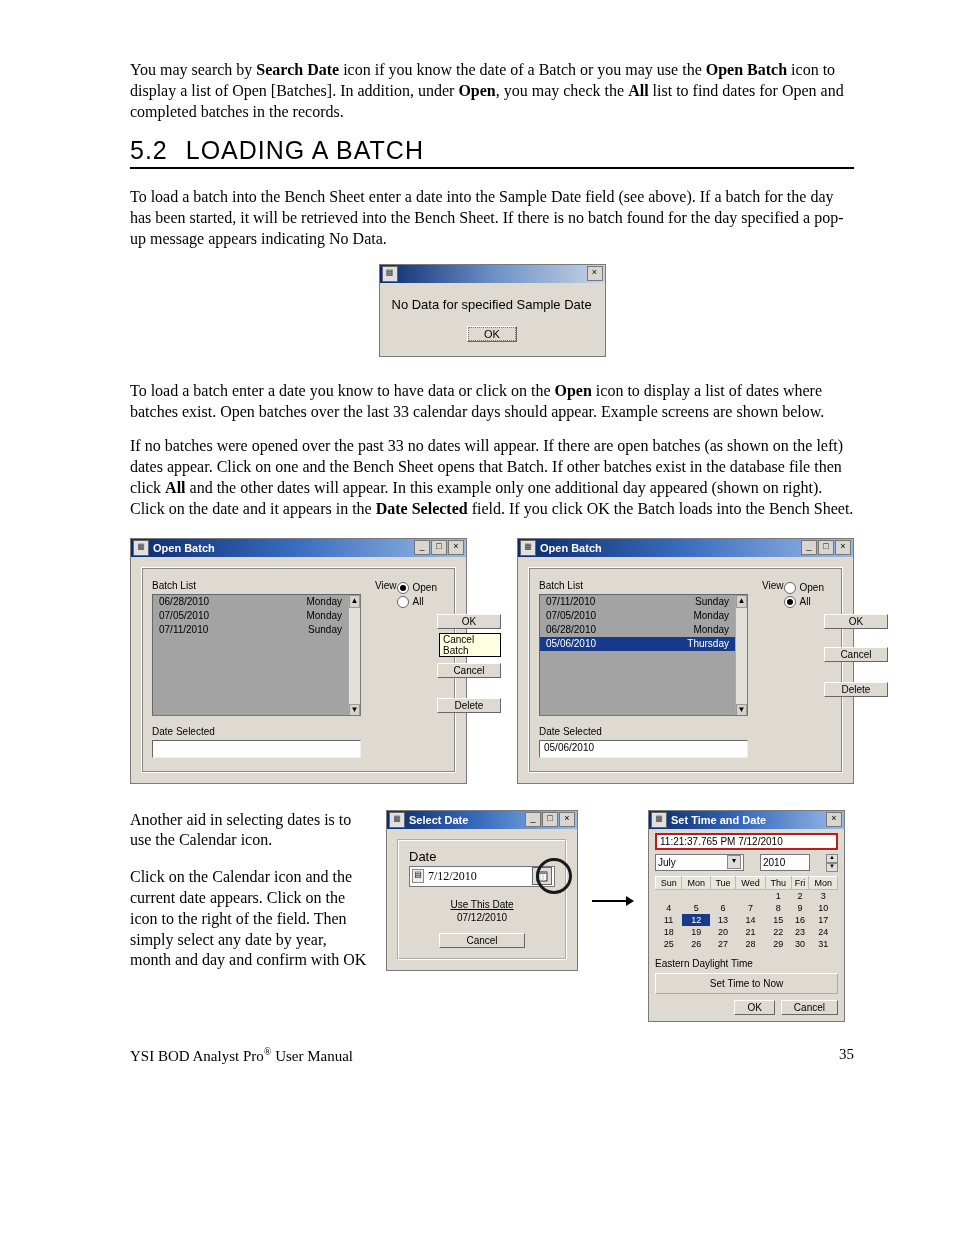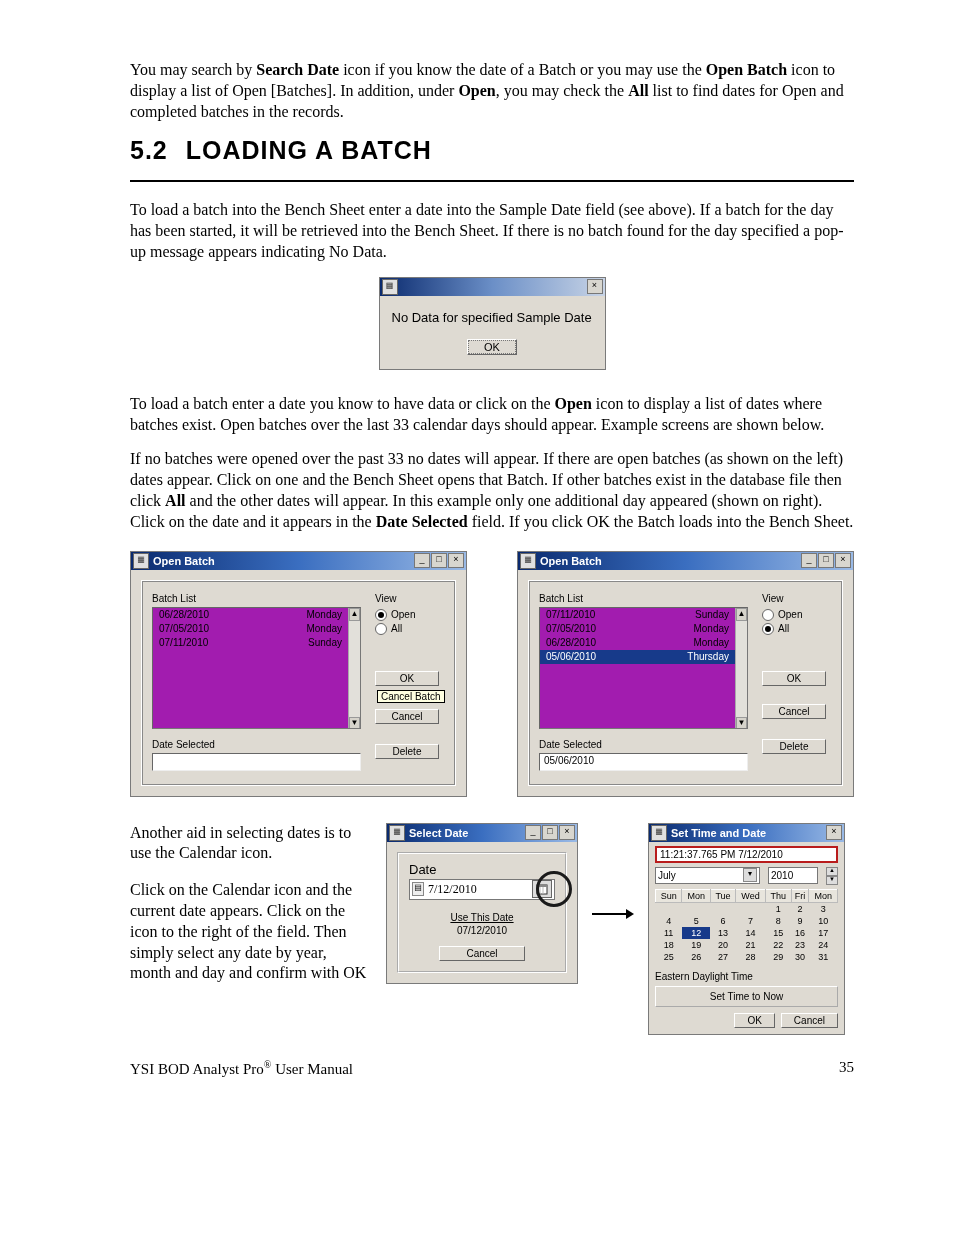--- a/index.html
+++ b/index.html
@@ -13,25 +13,25 @@
 }
 .page {
   padding: 60px 100px 30px 130px;
   box-sizing: border-box;
   width: 954px;
 }
 p { margin: 0 0 14px 0; line-height: 1.3; }
 strong { font-weight: bold; }
 h2.section {
   font-family: "Century Gothic", "Futura", Arial, sans-serif;
-  font-weight: 700;
+  font-weight: 400;
   font-size: 25px;
   letter-spacing: 1px;
   margin: 6px 0 0 0;
-  padding-bottom: 15px;
+  padding-bottom: 2px;
   border-bottom: 2px solid #000;
 }
 h2.section .num { margin-right: 18px; }
 
 
 .dlg {
   border: 1px solid #7a7a7a;
   background: #dedad2;
   font-family: Tahoma, Arial, sans-serif;
   font-size: 11px;
@@ -103,21 +103,21 @@
   border:1px solid #fff;
   box-shadow: inset 0 0 0 1px #888;
   padding: 12px 10px 14px 10px;
   display:flex;
   gap: 14px;
 }
 .openbatch .leftcol { flex:1; }
 .openbatch .lbl { font-size: 10px; margin-bottom: 3px; }
 .ob-list {
   height: 120px; overflow:hidden;
-  background:#a21caf;
+  background:#a3a3a3;
   border:1px solid #777;
   border-top-color:#666; border-left-color:#666;
   position:relative;
   padding-right: 12px;
 }
 .ob-list .rowi {
   display:flex; justify-content:space-between;
   padding: 0 6px; font-size:10px; line-height:14px;
 }
 .ob-list .rowi.sel { background:#173a8a; color:#fff; }
@@ -125,21 +125,21 @@
   position:absolute; right:0; top:0; bottom:0; width:11px;
   background:#e2e0da;
   border-left:1px solid #aaa;
 }
 .ob-list .scroll .sbtn {
   height:11px; background:#d6d3cb; border:1px solid #999;
   font-size:8px; text-align:center; line-height:9px;
 }
 .ob-list .scroll .track { height:calc(100% - 24px); }
 .dsfield { height:16px; margin-top:2px; }
-.openbatch .rightcol { width: 70px; display:flex; flex-direction:column; }
+.openbatch .rightcol { width: 70px; display:flex; flex-direction:row; }
 .viewbox { font-size:10px; }
 .viewbox .opt { display:flex; align-items:center; gap:4px; margin:2px 0; }
 .radio {
   width:10px; height:10px; border-radius:50%;
   border:1px solid #666; background:#fff; position:relative; flex:0 0 auto;
 }
 .radio.sel::after {
   content:""; position:absolute; inset:2px; border-radius:50%; background:#000;
 }
 .openbatch .btncol { margin-top: 34px; display:flex; flex-direction:column; gap:6px; }
@@ -428,21 +428,21 @@
       <div class="dlg settime">
         <div class="titlebar">
           <span class="tbicon">▦</span>
           <span class="t">Set Time and Date</span>
           <div class="tb-btns">
               <div class="tb-btn">×</div>
             </div>
         </div>
         <div class="stbody">
           <div class="tsfield">11:21:37.765 PM 7/12/2010</div>
-          <div style="display:flex; gap:8px; margin-top:4px">
+          <div style="display:flex; gap:16px; margin-top:4px">
             <div class="mysel" style="flex:1">
               <span>July</span>
               <span class="dd">▾</span>
             </div>
             <div class="mysel" style="width:44px">
               <span>2010</span>
             </div>
             <div class="spin">
               <div class="sp">▲</div>
                 <div class="sp">▼</div>

